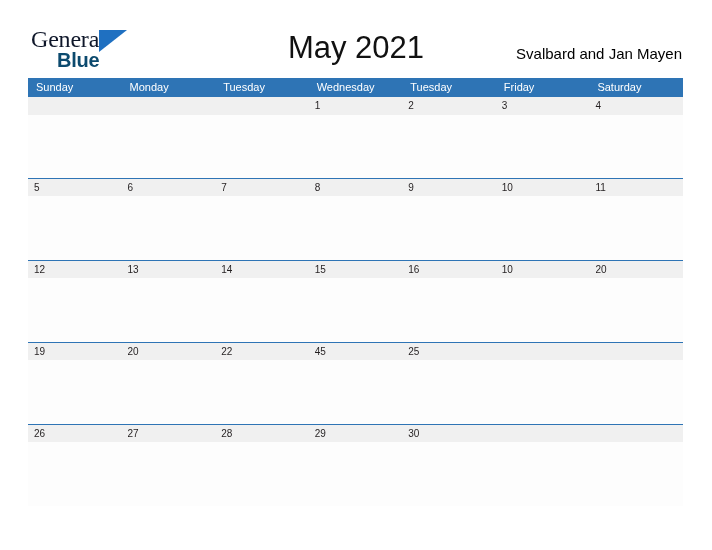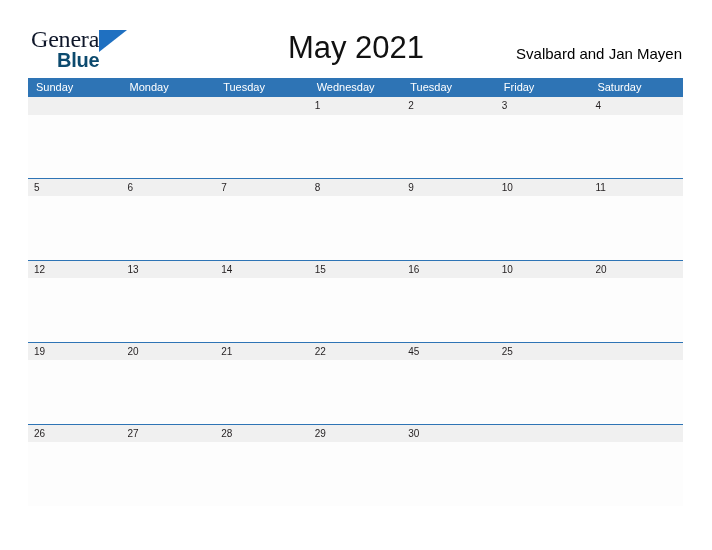--- a/index.html
+++ b/index.html
@@ -252,21 +252,20 @@
       <div class="body-cell"></div>
       <div class="body-cell"></div>
       <div class="body-cell"></div>
     </div>
   </div>
 
   <div class="week-row">
     <div class="week-dates">
       <div class="date-cell">19</div>
       <div class="date-cell">20</div>
-      <div class="date-cell">21</div>
       <div class="date-cell">22</div>
       <div class="date-cell">45</div>
       <div class="date-cell">25</div>
     </div>
     <div class="week-body">
       <div class="body-cell"></div>
       <div class="body-cell"></div>
       <div class="body-cell"></div>
       <div class="body-cell"></div>
       <div class="body-cell"></div>

